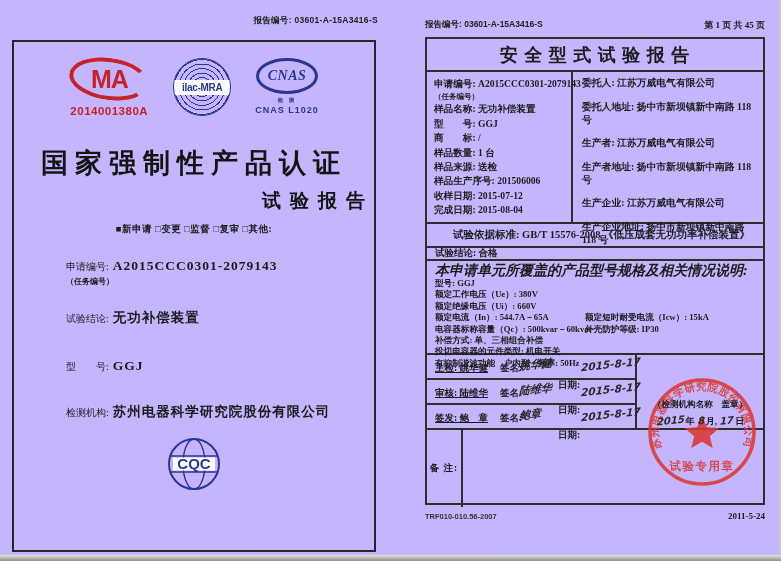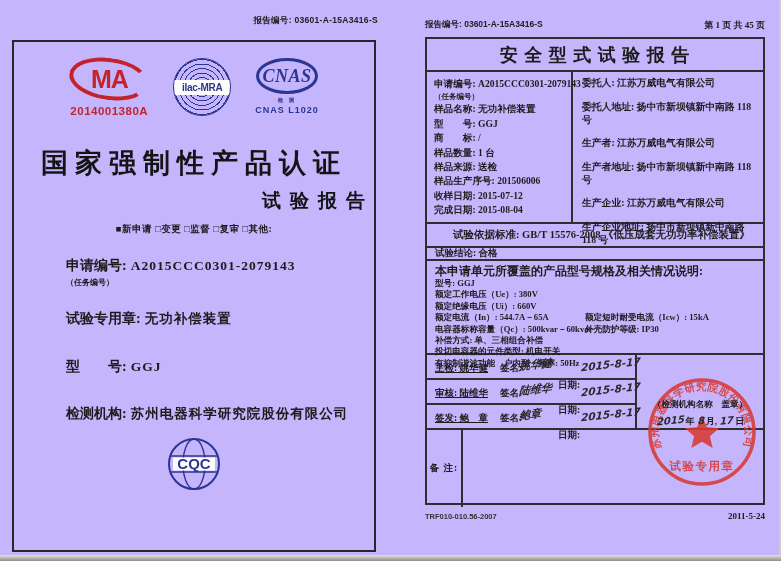--- a/index.html
+++ b/index.html
@@ -25,33 +25,33 @@
   .ilac-circle { width:58px; height:58px; border-radius:50%; position:relative;
     background:repeating-radial-gradient(circle at 50% 50%, #2c3590 0 1px, transparent 1px 4.5px);
     border:1px solid #2c3590; overflow:hidden; }
   .ilac-band { position:absolute; left:0; right:0; top:21px; height:15px; background:#fdfdfb;
     display:flex; align-items:center; justify-content:center; }
   .ilac-band span { font-family:"Liberation Sans",sans-serif; font-weight:bold; font-size:10px;
     color:#2c3590; letter-spacing:-.3px; }
   .cnas-block { text-align:center; }
   .cnas-oval { width:62px; height:36px; border:3.5px solid #2c3590; border-radius:50%/50%;
     display:flex; align-items:center; justify-content:center; margin:0 auto; }
-  .cnas-oval span { font-style:italic; font-weight:bold; font-size:18px; color:#2c3590;
+  .cnas-oval span { font-style:italic; font-weight:bold; font-size:14px; color:#2c3590;
     letter-spacing:.5px; }
   .cnas-sub { font-size:5.5px; color:#2c3590; font-weight:bold; margin-top:3px; letter-spacing:2px; }
   .cnas-code { font-family:"Liberation Sans",sans-serif; font-weight:bold; font-size:9px;
     color:#2c3590; letter-spacing:1px; margin-top:1px; }
   .lp-title1 { margin-top:28px; text-align:center; font-size:27px; font-weight:600;
     letter-spacing:7px; color:#141414; }
   .lp-title2 { margin-top:7px; text-align:right; font-size:19px; font-weight:600;
     letter-spacing:9px; color:#141414; }
   .lp-apply { margin-top:9px; text-align:center; font-size:9.5px; font-weight:bold;
     letter-spacing:.5px; }
   .lp-fields { position:absolute; left:52px; top:214px; width:290px; }
-  .lp-field-label { font-size:14px; font-weight:bold; }
+  .lp-field-label { font-size:10px; font-weight:normal; }
   .lp-field-value { font-size:13.5px; font-weight:bold; letter-spacing:1px; }
   .lp-field-sub { font-size:8px; font-weight:bold; margin-top:2px; }
   .lp-f2 { margin-top:21px; } .lp-f3 { margin-top:29px; } .lp-f4 { margin-top:28px; }
   .cqc-wrap { position:absolute; left:50%; transform:translateX(-50%); top:394px; }
 
   
   .rp { left:390px; width:391px; }
   .rp-header-left { position:absolute; top:19px; left:35px; font-size:8.5px; font-weight:bold;
     font-family:"Liberation Sans",sans-serif; color:#222; }
   .rp-header-right { position:absolute; top:19px; right:16px; font-size:9px; font-weight:bold; }
@@ -64,21 +64,21 @@
   .info-left { width:146px; border-right:2px solid #2e2e2e; padding:5px 4px 0 7px; }
   .info-left div { font-size:9.6px; font-weight:bold; line-height:14.4px; white-space:nowrap; }
   .info-left .sub { font-size:7.5px; line-height:11px; }
   .info-right { flex:1; padding:4px 4px 0 9px; }
   .info-right div { font-size:9.8px; font-weight:bold; line-height:13px; margin-bottom:10.5px; }
   .row-standard { height:24px; display:flex; align-items:center; padding-left:26px;
     font-size:10.5px; font-weight:bold; }
   .row-conclusion { height:13px; display:flex; align-items:center; padding-left:8px;
     font-size:9.5px; font-weight:bold; }
   .row-coverage { height:94px; padding:3px 8px 0 8px; }
-  .cov-title { font-size:12px; font-weight:bold; line-height:14px; }
+  .cov-title { font-size:14px; font-weight:bold; line-height:14px;font-style:italic; }
   .cov-line { font-size:8.6px; font-weight:bold; line-height:11.4px; position:relative; }
   .cov-right { position:absolute; left:150px; top:0; }
   .sig-area { height:75px; display:flex; }
   .sig-left { width:210px; border-right:2px solid #2e2e2e; }
   .sig-row { height:25px; position:relative; border-bottom:2px solid #2e2e2e; }
   .sig-row:last-child { border-bottom:none; }
   .sig-role { position:absolute; left:8px; top:7px; font-size:9.5px; font-weight:bold; white-space:nowrap;text-decoration:underline; }
   .sig-label { position:absolute; left:73px; top:7px; font-size:9.5px; font-weight:bold; }
   .sig-datelabel { position:absolute; left:131px; top:24px; font-size:9.5px; font-weight:bold; }
   .hw { font-family:"DejaVu Sans",sans-serif; font-style:italic; font-weight:600;
@@ -137,21 +137,21 @@
     <div class="lp-title2">试验报告</div>
     <div class="lp-apply">■新申请 □变更 □监督 □复审 □其他:</div>
 
     <div class="lp-fields">
       <div>
         <span class="lp-field-label">申请编号:</span>
         <span class="lp-field-value">A2015CCC0301-2079143</span>
         <div class="lp-field-sub">（任务编号）</div>
       </div>
       <div class="lp-f2">
-        <span class="lp-field-label">试验专用章:</span>
+        <span class="lp-field-label">试验结论:</span>
         <span class="lp-field-value">无功补偿装置</span>
       </div>
       <div class="lp-f3">
         <span class="lp-field-label">型　　号:</span>
         <span class="lp-field-value">GGJ</span>
       </div>
       <div class="lp-f4">
         <span class="lp-field-label">检测机构:</span>
         <span class="lp-field-value">苏州电器科学研究院股份有限公司</span>
       </div>

